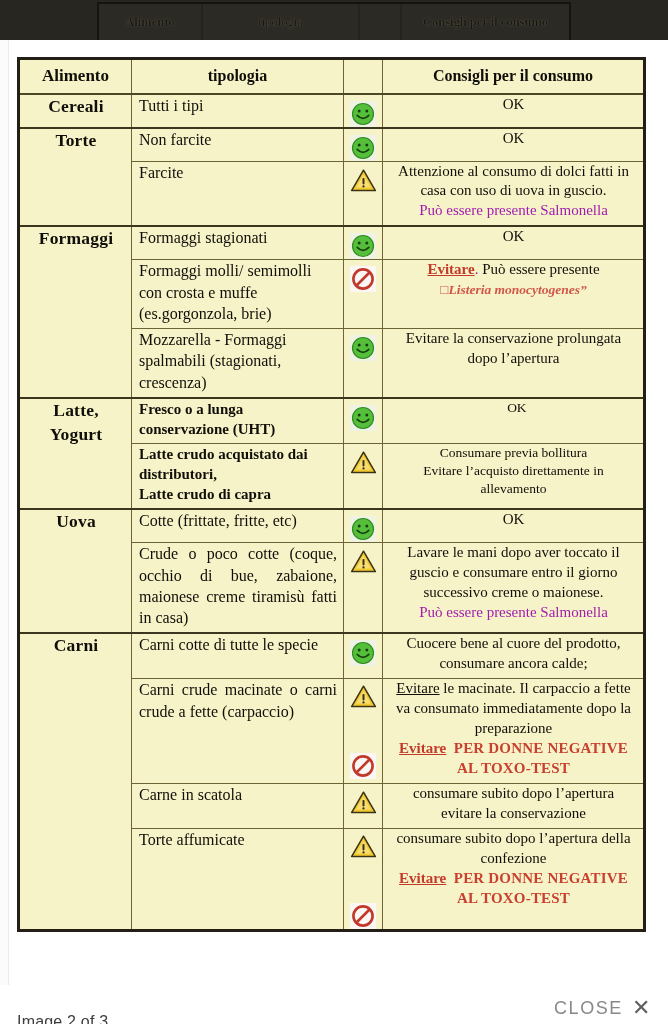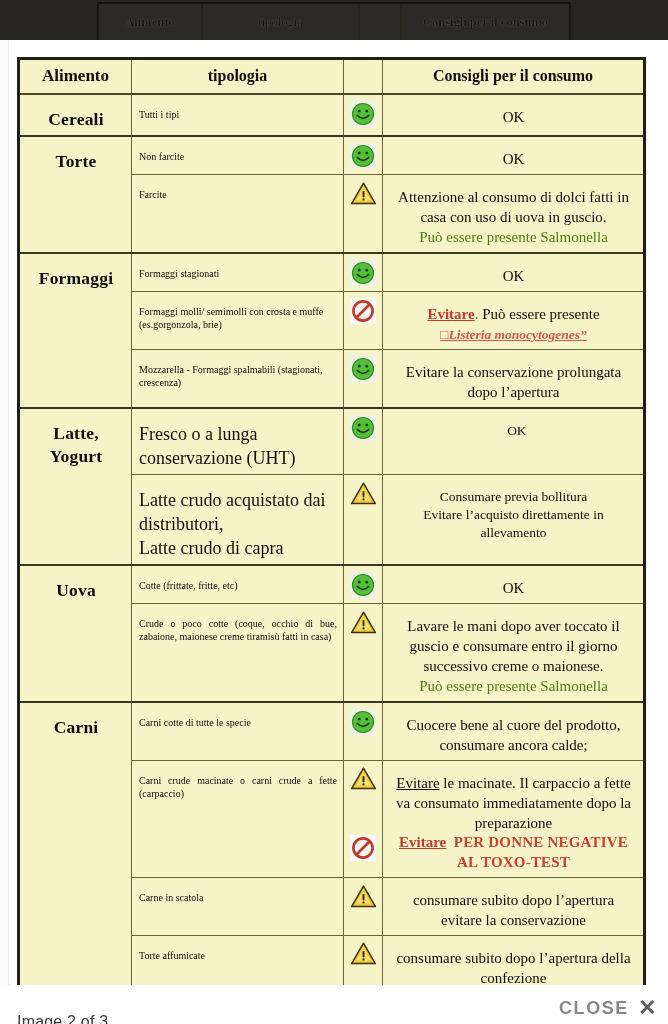--- a/index.html
+++ b/index.html
@@ -53,21 +53,21 @@
     position:absolute;left:17px;top:57px;width:629px;
     border-collapse:collapse;
     border:3px solid #231f16;
     background:#f7f3c9;
     table-layout:fixed;
   }
   #food-table td, #food-table th{
     border:1px solid #6d6436;
     background:#f7f3c9;
     vertical-align:top;
-    padding:13px 6px 4px 7px;
+    padding:0 6px 4px 7px;
     color:#100e08;
     box-sizing:border-box;
   }
   .c-food{width:113px;}
   .c-type{width:212px;}
   .c-icon{width:39px;padding:3px 0 0 0 !important;text-align:center;}
   .c-adv{width:auto;}
 
   
   thead th{
@@ -86,59 +86,59 @@
   td.food{
     text-align:center;
     vertical-align:middle;
     font-weight:bold;
     font-size:17.5px;
     letter-spacing:0.2px;
     line-height:1.35;
   }
 
   td.type{
-    font-size:10px;
+    font-size:16px;
     line-height:1.33;
   }
-  td.type.small{font-size:18px;line-height:1.34;}
+  td.type.small{font-size:15px;line-height:1.34;font-weight:bold;}
   td.type.just{text-align:justify;}
 
   td.adv{
     font-size:15px;
     line-height:1.33;
     padding-top:5px;
     text-align:center;
   }
   td.adv.small{font-size:13.5px;}
 
   .grp-sep{border-top:2px solid #3b3620 !important;}
-  .red{color:#4d7c0f;}
-  .red-i{color:#d0584a;font-style:italic;font-weight:bold;font-size:13.5px;text-decoration:underline;}
+  .red{color:#a21caf;}
+  .red-i{color:#d0584a;font-style:italic;font-weight:bold;font-size:13.5px;}
   .red-b{color:#c8402f;font-weight:bold;letter-spacing:0.2px;}
   .u{text-decoration:underline;}
   .evit-red{color:#c23a2a;font-weight:bold;text-decoration:underline;}
 
   
   .icon-wrap{display:block;margin:3px auto 0 auto;line-height:0;}
   .icon-stack{display:flex;flex-direction:column;align-items:center;}
 
   
   #bottom-bar{
     position:absolute;left:0;top:985px;width:668px;height:39px;
     background:#ffffff;
     font-family:"Liberation Sans", sans-serif;
   }
   #img-count{
     position:absolute;left:17px;top:28px;
     font-size:16px;color:#3d3d3d;letter-spacing:0.2px;
   }
   #close-btn{
-    position:absolute;right:10px;top:12px;
+    position:absolute;right:16px;top:12px;
     display:flex;align-items:center;gap:9px;
-    color:#888888;font-size:18px;font-weight:bold;letter-spacing:1.6px;
+    color:#888888;font-size:18px;font-weight:normal;letter-spacing:1.6px;
     cursor:pointer;
   }
   #close-btn .x{font-size:22px;color:#5e5e5e;line-height:1;}
 </style>
 </head>
 <body>
 
 <div id="top-strip">
   <div class="strip-table">
     <div class="sc sc1">Alimento</div>

